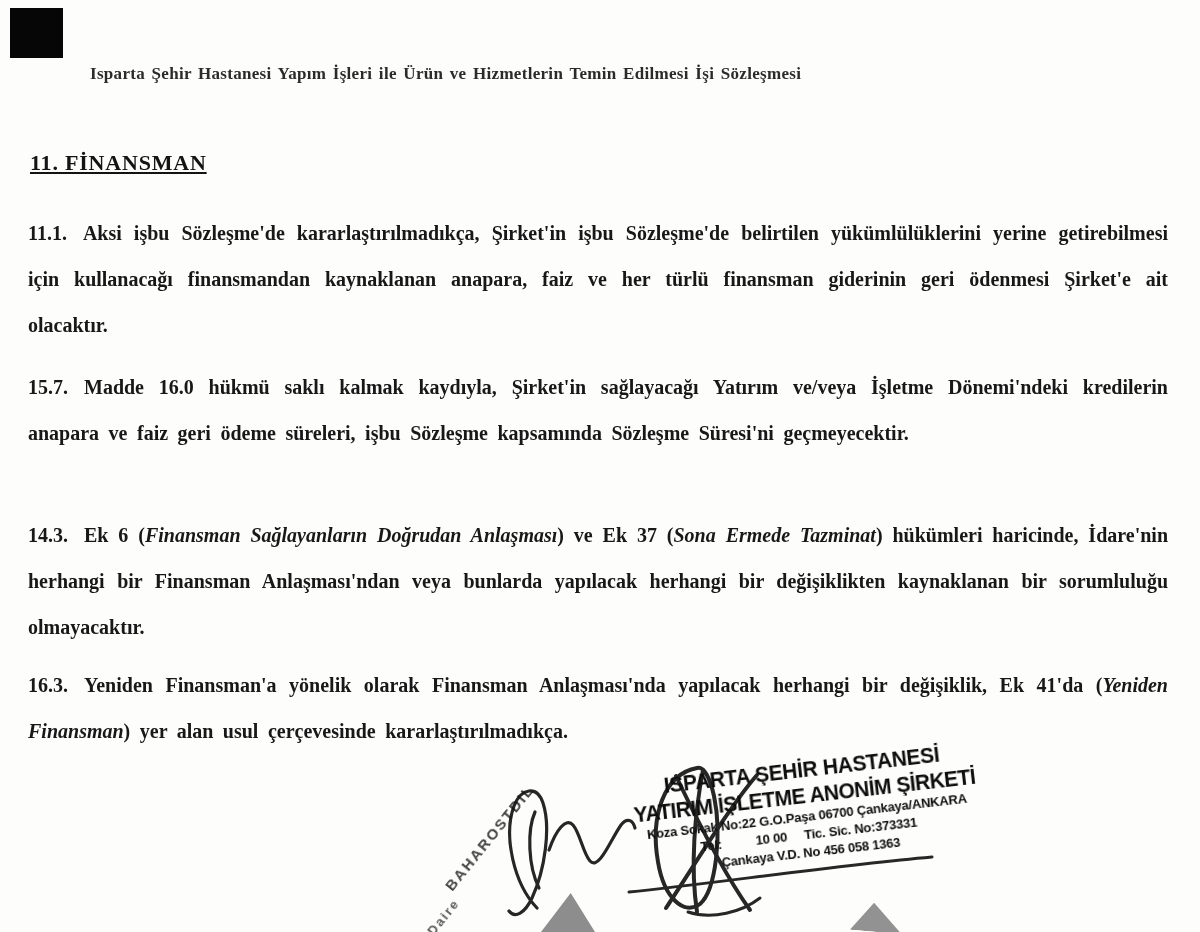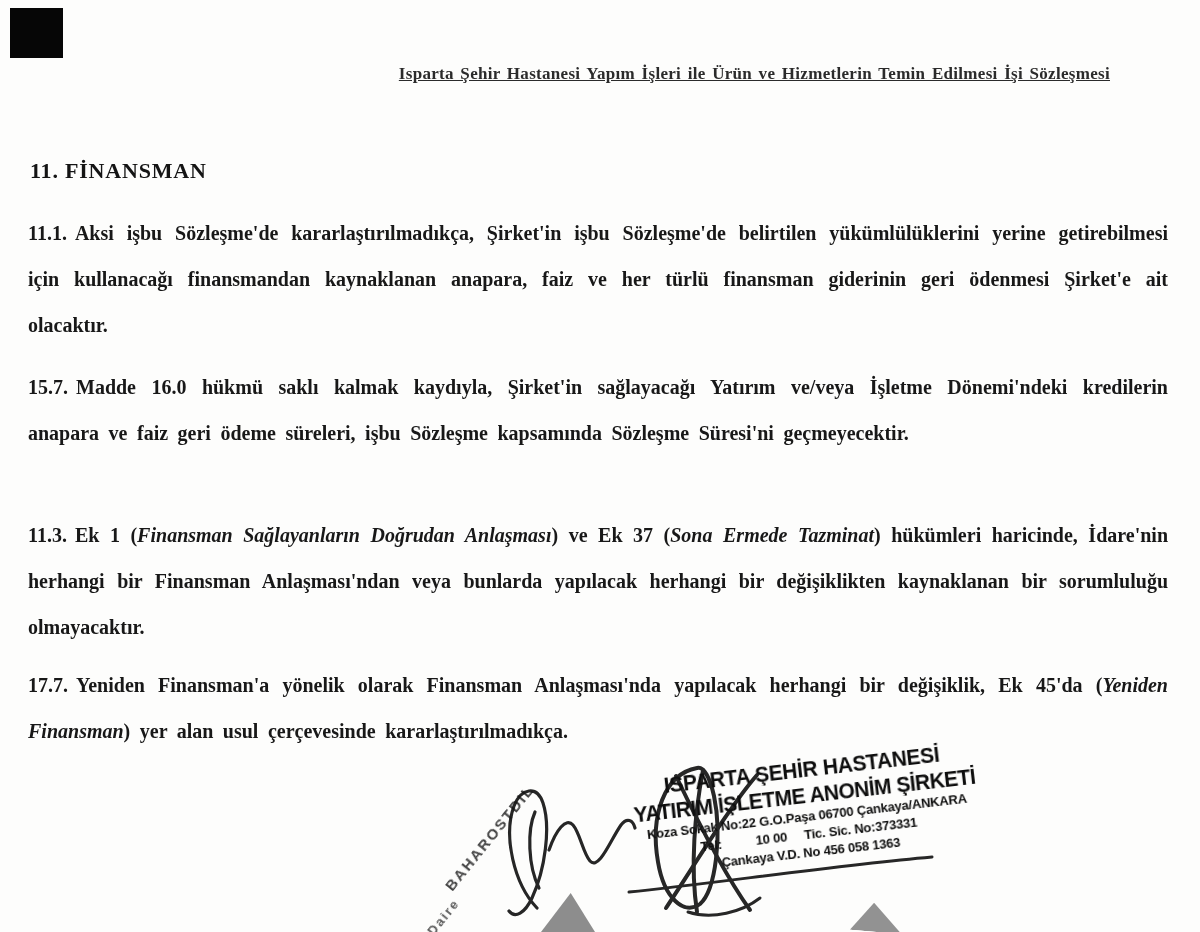--- a/index.html
+++ b/index.html
@@ -3,35 +3,35 @@
 <meta charset="utf-8">
 <style>
   html,body{margin:0;padding:0;}
   body{
     width:1200px;height:932px;position:relative;overflow:hidden;
     background:#fdfdfc;font-family:"Liberation Serif",serif;
   }
   .page{position:absolute;inset:0;}
   .blackbox{position:absolute;left:10px;top:8px;width:53px;height:50px;background:#060606;}
   .doctitle{
-    position:absolute;top:62px;left:90px;width:1020px;text-align:right;
+    position:absolute;top:62px;left:90px;width:1020px;text-align:left;
     font:600 17px/24px "Liberation Serif",serif;color:#2b2b2b;
-    letter-spacing:.3px;word-spacing:2px;filter:blur(.55px);text-decoration:underline;
+    letter-spacing:.3px;word-spacing:2px;filter:blur(.55px);
   }
   .section{
-    position:absolute;left:30px;top:158px;
+    position:absolute;left:30px;top:150px;
     font:700 22px "Liberation Serif",serif;color:#141414;
-    letter-spacing:.8px;filter:blur(.35px);
+    letter-spacing:.8px;filter:blur(.35px);text-decoration:underline;
   }
   .clause{
     position:absolute;left:28px;width:1140px;margin:0;
     font:700 20px/46px "Liberation Serif",serif;color:#181818;
     text-align:justify;word-spacing:4.5px;filter:blur(.4px);
   }
-  .clause .num{margin-right:8px;}
+  .clause .num{margin-right:16px;}
   .clause .it{font-style:italic;margin-top:35px;}
   .c1{top:210px;} .c2{top:364px;} .c3{top:512px;} .c4{top:662px;}
 
   
   .namestamp{
     position:absolute;white-space:nowrap;color:#454545;
     font:700 15px "Liberation Sans",sans-serif;letter-spacing:2px;
     transform:rotate(-51deg);transform-origin:0 50%;filter:blur(.5px);
   }
   .ns1{left:448px;top:880px;}
@@ -72,25 +72,25 @@
 
   <p class="clause c1">
     <span class="num">11.1.</span><span>Aksi işbu Sözleşme'de kararlaştırılmadıkça, Şirket'in işbu Sözleşme'de belirtilen yükümlülüklerini yerine getirebilmesi için kullanacağı finansmandan kaynaklanan anapara, faiz ve her türlü finansman giderinin geri ödenmesi Şirket'e ait olacaktır.</span>
   </p>
 
   <p class="clause c2">
     <span class="num">15.7.</span><span>Madde 16.0 hükmü saklı kalmak kaydıyla, Şirket'in sağlayacağı Yatırım ve/veya İşletme Dönemi'ndeki kredilerin anapara ve faiz geri ödeme süreleri, işbu Sözleşme kapsamında Sözleşme Süresi'ni geçmeyecektir.</span>
   </p>
 
   <p class="clause c3">
-    <span class="num">11.3.</span><span>Ek 1 (</span><span class="it">Finansman Sağlayanların Doğrudan Anlaşması</span><span>) ve Ek 37 (</span><span class="it">Sona Ermede Tazminat</span><span>) hükümleri haricinde, İdare'nin herhangi bir Finansman Anlaşması'ndan veya bunlarda yapılacak herhangi bir değişiklikten kaynaklanan bir sorumluluğu olmayacaktır.</span>
+    <span class="num">14.3.</span><span>Ek 6 (</span><span class="it">Finansman Sağlayanların Doğrudan Anlaşması</span><span>) ve Ek 37 (</span><span class="it">Sona Ermede Tazminat</span><span>) hükümleri haricinde, İdare'nin herhangi bir Finansman Anlaşması'ndan veya bunlarda yapılacak herhangi bir değişiklikten kaynaklanan bir sorumluluğu olmayacaktır.</span>
   </p>
 
   <p class="clause c4">
-    <span class="num">17.7.</span><span>Yeniden Finansman'a yönelik olarak Finansman Anlaşması'nda yapılacak herhangi bir değişiklik, Ek 45'da (</span><span class="it">Yeniden Finansman</span><span>) yer alan usul çerçevesinde kararlaştırılmadıkça.</span>
+    <span class="num">16.3.</span><span>Yeniden Finansman'a yönelik olarak Finansman Anlaşması'nda yapılacak herhangi bir değişiklik, Ek 41'da (</span><span class="it">Yeniden Finansman</span><span>) yer alan usul çerçevesinde kararlaştırılmadıkça.</span>
   </p>
 
   <div class="namestamp ns1">BAHAROSTDIL</div>
   <div class="namestamp ns2">Daire</div>
 
   <div class="stamp">
     <div class="l1">ISPARTA ŞEHİR HASTANESİ</div>
     <div class="l2">YATIRIM İŞLETME ANONİM ŞİRKETİ</div>
     <div class="l3">Koza Sokak No:22 G.O.Paşa 06700 Çankaya/ANKARA</div>
     <div class="l4">Tel:          10 00     Tic. Sic. No:373331</div>

